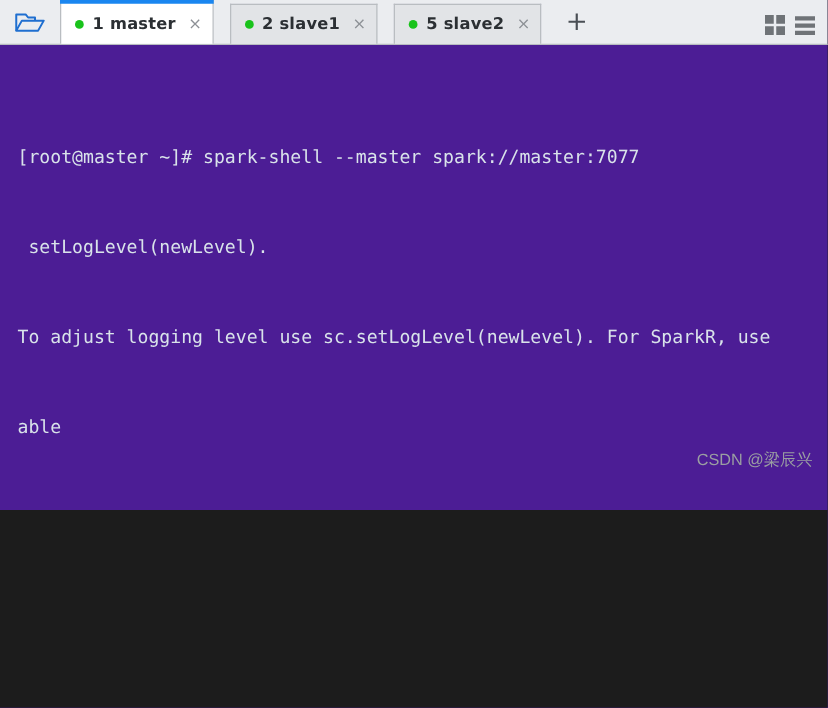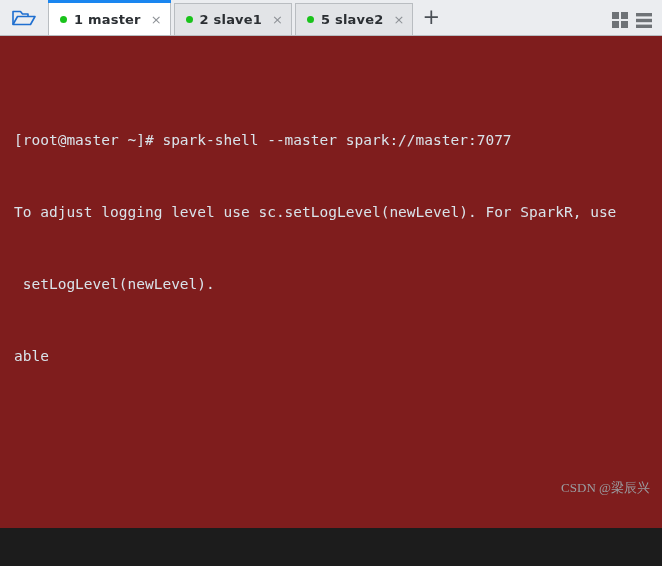--- a/index.html
+++ b/index.html
@@ -35,21 +35,21 @@
   }
   #folder-btn svg { display: block; }
 
   .tab {
     position: relative;
     height: 32px;
     box-sizing: border-box;
     display: flex;
     align-items: center;
     padding: 0 8px 0 11px;
-    margin-right: 3px;
+    margin-right: 13px;
     background: #e2e4e7;
     border: 1px solid #b9bdc1;
     border-bottom: none;
     font-family: "DejaVu Sans", sans-serif;
     font-size: 13px;
     font-weight: bold;
     color: #2b2f33;
     white-space: nowrap;
     flex: 0 0 auto;
   }
@@ -104,37 +104,37 @@
     align-items: center;
     gap: 7px;
     padding: 0 9px 6px 0;
     flex: 0 0 auto;
   }
   .tb-icon { display: block; }
 
   
   #terminal {
     position: relative;
-    height: 492px;
-    background: #7f1d1d;
-    padding: 20px 0 0 14px;
+    height: 372px;
+    background: #4c1d95;
+    padding: 6px 0 0 14px;
     box-sizing: border-box;
     font-family: "DejaVu Sans Mono", monospace;
     font-size: 14.5px;
     line-height: 24px;
     color: #d9e3ea;
     white-space: pre;
     overflow: hidden;
   }
   .line { height: 24px; }
   #watermark {
     position: absolute;
     right: 12px;
     bottom: 28px;
-    font-family: Liberation Serif, serif;
+    font-family: Liberation Sans, sans-serif;
     font-size: 13px;
     color: #9a9ea2;
     white-space: pre;
   }
 </style>
 </head>
 <body>
 
 <div id="tabbar">
 
@@ -182,22 +182,22 @@
         <rect x="0" y="6.8" width="16" height="3.4" fill="#6f7377"></rect>
         <rect x="0" y="12.6" width="16" height="3.4" fill="#6f7377"></rect>
       </svg>
     </span>
   </div>
 </div>
 
 <div id="terminal">
 
   <div class="line">[root@master ~]# spark-shell --master spark://master:7077</div>
+  <div class="line"> setLogLevel(newLevel).</div>
   <div class="line">To adjust logging level use sc.setLogLevel(newLevel). For SparkR, use</div>
-  <div class="line"> setLogLevel(newLevel).</div>
   <div class="line">able</div>
   
   
   
   
   
 
   
 
   

